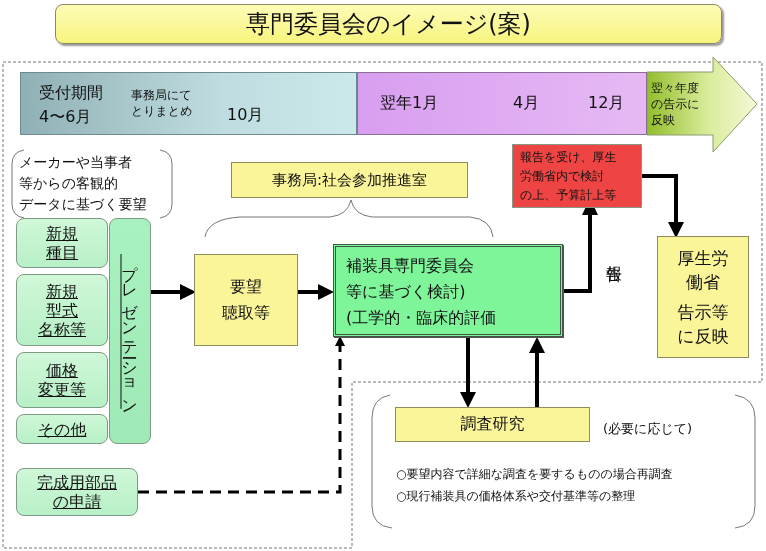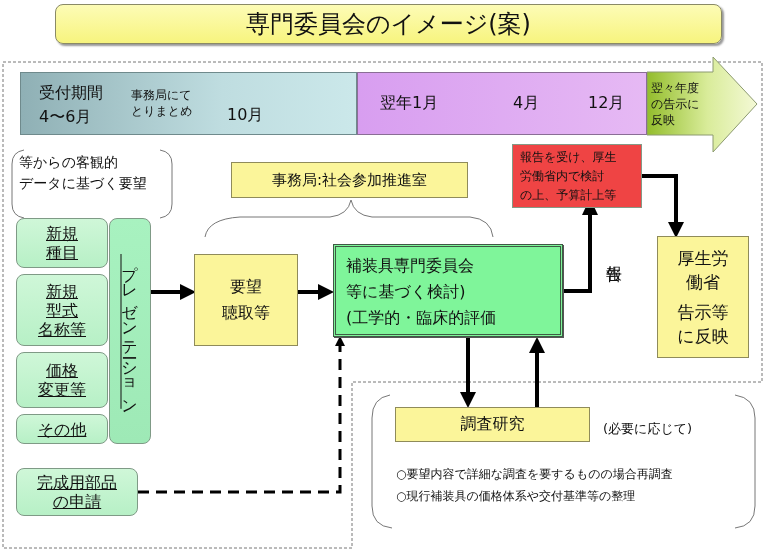--- a/index.html
+++ b/index.html
@@ -100,20 +100,21 @@
   <div style="position:absolute; left:230px; top:20px; font-size:16px;">12月</div>
 </div>
 
 <div class="abs seg3" style="padding-top:8px;">
   <div>翌々年度</div>
   <div>の告示に</div>
   <div>反映</div>
 </div>
 
 <div class="abs note" style="left:19px; top:152px; width:150px; font-size:14px; line-height:21px;">
+  <div>メーカーや当事者</div>
   <div>等からの客観的</div>
   <div>データに基づく要望</div>
 </div>
 
 <div class="abs green-box" style="left:16px; top:218px; width:92px; height:50px;">
   <div>
       <div>新規</div>
       <div>種目</div>
     </div>
 </div>

